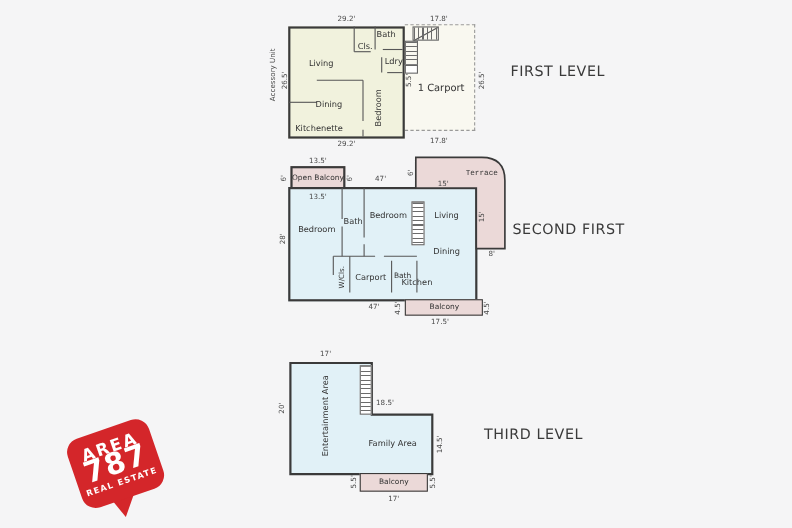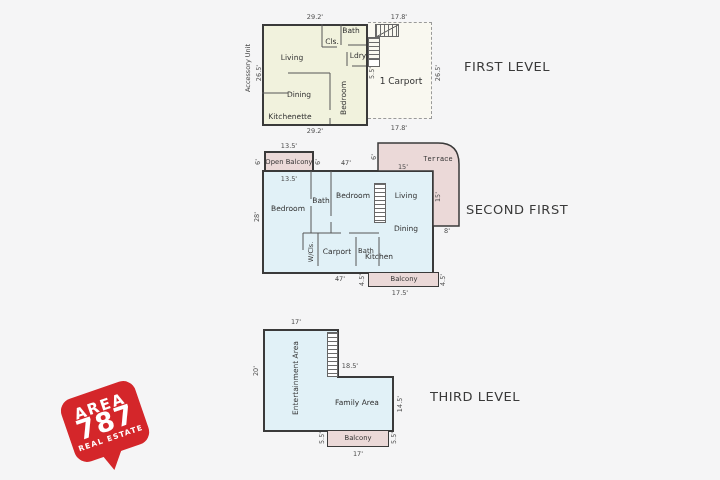--- a/index.html
+++ b/index.html
@@ -140,21 +140,21 @@
 <span class="lbl" style="left:296px;top:322px;">17'</span>
 <span class="lbl v" style="left:256px;top:371px;">20'</span>
 <span class="room v" style="left:296px;top:378px;">Entertainment Area</span>
 <span class="lbl" style="left:350px;top:366px;">18.5'</span>
 <span class="room" style="left:357px;top:403px;">Family Area</span>
 <span class="lbl v" style="left:400px;top:404px;">14.5'</span>
 <span class="lbl v" style="left:322px;top:438px;">5.5'</span>
 <span class="room" style="left:358px;top:438px;font-size:6.8px;">Balcony</span>
 <span class="lbl v" style="left:394px;top:438px;">5.5'</span>
 <span class="lbl" style="left:358px;top:454px;">17'</span>
-<span class="lvl" style="left:475px;top:396px;">THIRD LEVEL</span>
+<span class="lvl" style="left:485px;top:396px;">THIRD LEVEL</span>
 
 <div class="logo">
   <div class="tail"></div>
   <div class="bubble" style="background:#d4262a;">
     <div class="logo-word1">AREA</div>
     <div class="logo-num">787</div>
     <div class="logo-word2">REAL ESTATE</div>
   </div>
 </div>
 

